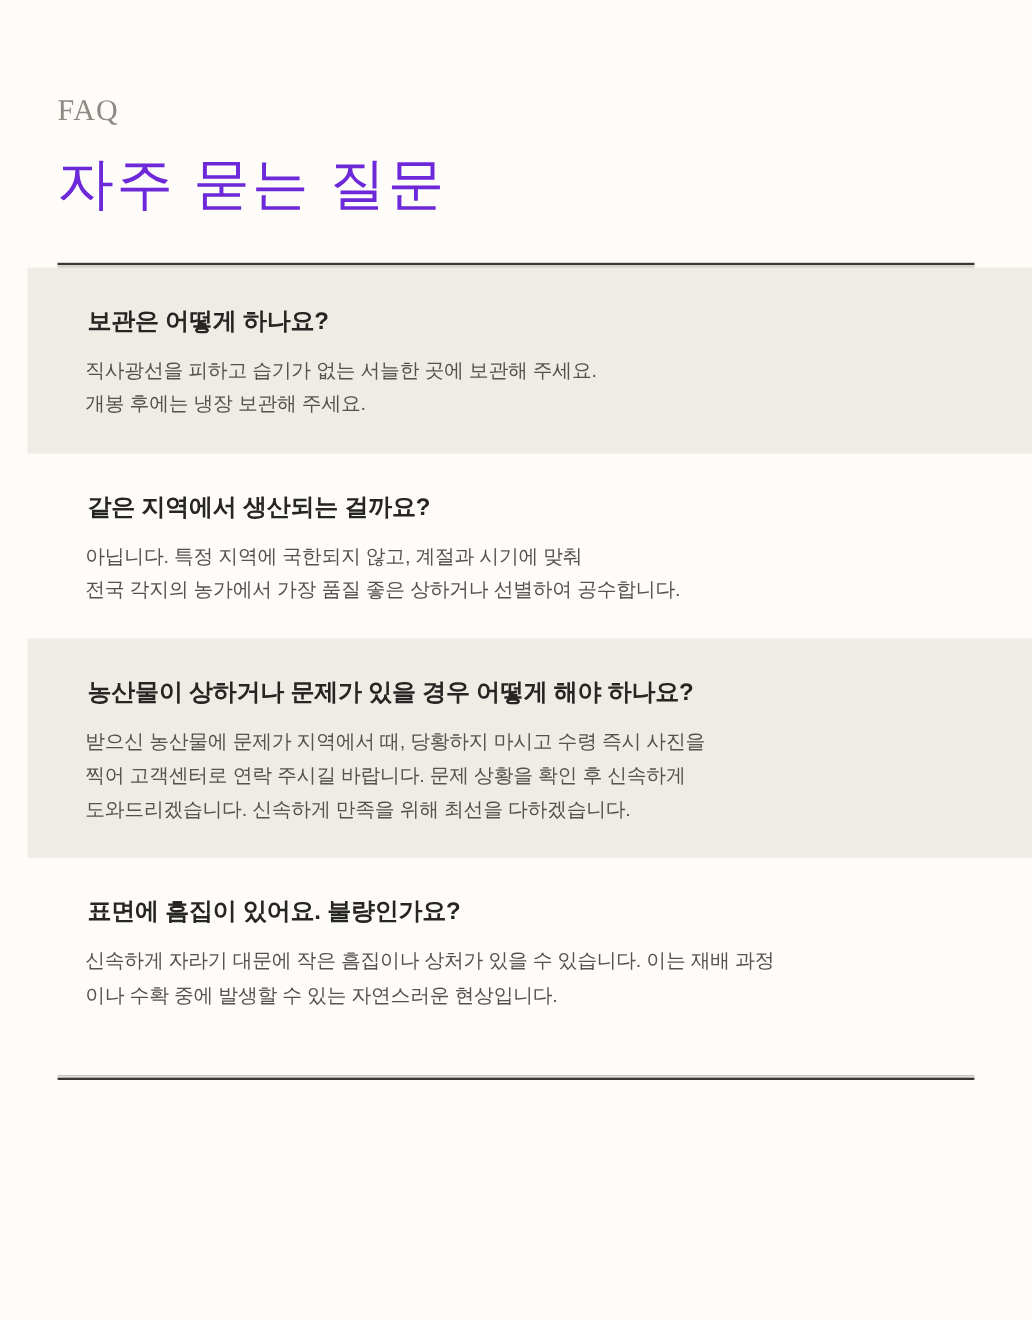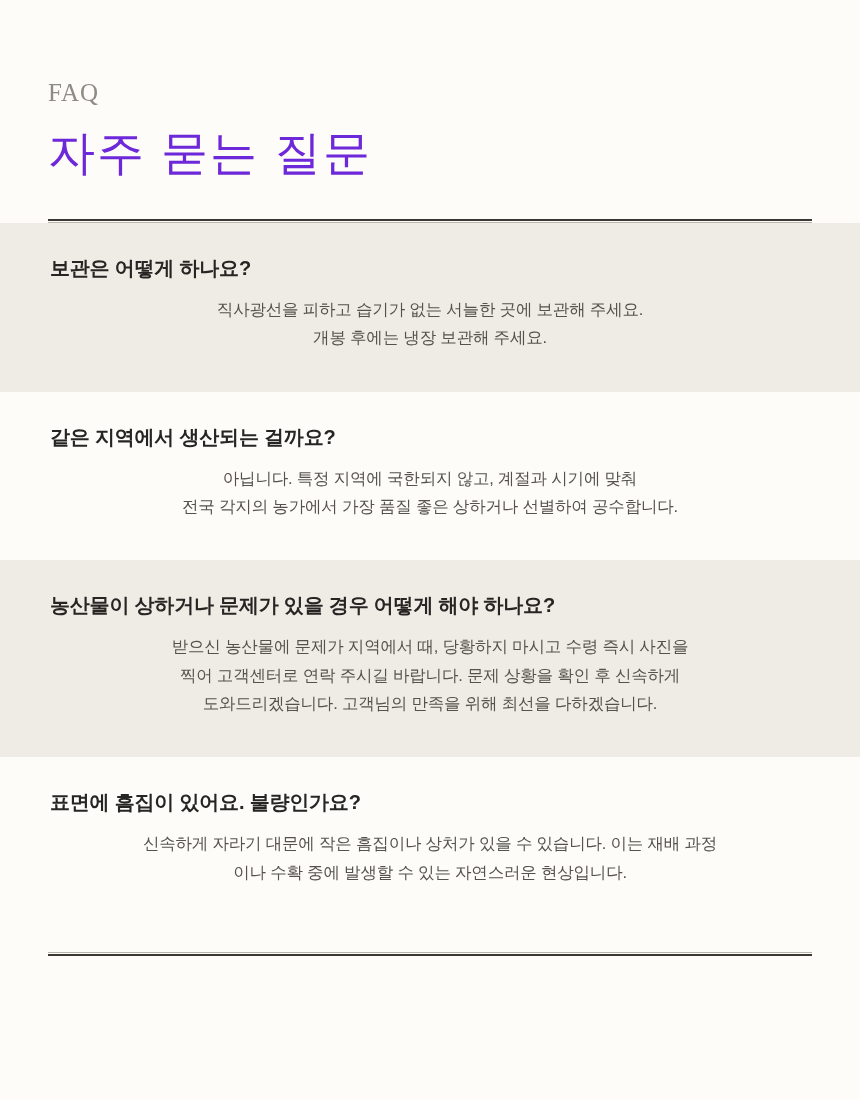--- a/index.html
+++ b/index.html
@@ -48,22 +48,23 @@
     border-bottom: 1px solid #b9b5ad;
     height: 4px;
     box-sizing: border-box;
   }
   .faq-list {
     margin: 0;
     padding: 0;
     list-style: none;
   }
   .faq-item {
-    padding: 30px 48px 40px 48px;
+    padding: 30px 48px 26px 48px;
     box-sizing: border-box;
+    margin-left: 23px;
   }
   .faq-item.shaded {
     background: #efece5;
   }
   .faq-q {
     font-size: 20px;
     font-weight: 700;
     color: #262523;
     line-height: 1.5;
     margin: 0 0 12px 2px;
@@ -71,21 +72,20 @@
   }
   .faq-a {
     font-size: 16.5px;
     color: #55524d;
     line-height: 1.72;
     margin: 0;
     letter-spacing: -0.2px;
   }
   .faq-a .line {
     display: block;
-    text-align: center;
   }
   .rule-bottom {
     margin: 26px 48px 0 48px;
     border-bottom: 2px solid #3a3834;
     border-top: 1px solid #b9b5ad;
     height: 4px;
     box-sizing: border-box;
   }
 </style>
 </head>
@@ -113,21 +113,21 @@
         <div class="faq-a">
           <span class="line">아닙니다. 특정 지역에 국한되지 않고, 계절과 시기에 맞춰</span>
           <span class="line">전국 각지의 농가에서 가장 품질 좋은 상하거나 선별하여 공수합니다.</span>
         </div>
       </li>
       <li class="faq-item shaded">
         <div class="faq-q">농산물이 상하거나 문제가 있을 경우 어떻게 해야 하나요?</div>
         <div class="faq-a">
           <span class="line">받으신 농산물에 문제가 지역에서 때, 당황하지 마시고 수령 즉시 사진을</span>
           <span class="line">찍어 고객센터로 연락 주시길 바랍니다. 문제 상황을 확인 후 신속하게</span>
-          <span class="line">도와드리겠습니다. 고객님의 만족을 위해 최선을 다하겠습니다.</span>
+          <span class="line">도와드리겠습니다. 신속하게 만족을 위해 최선을 다하겠습니다.</span>
         </div>
       </li>
       <li class="faq-item">
         <div class="faq-q">표면에 흠집이 있어요. 불량인가요?</div>
         <div class="faq-a">
           <span class="line">신속하게 자라기 대문에 작은 흠집이나 상처가 있을 수 있습니다. 이는 재배 과정</span>
           <span class="line">이나 수확 중에 발생할 수 있는 자연스러운 현상입니다.</span>
         </div>
       </li>
     </ul>

